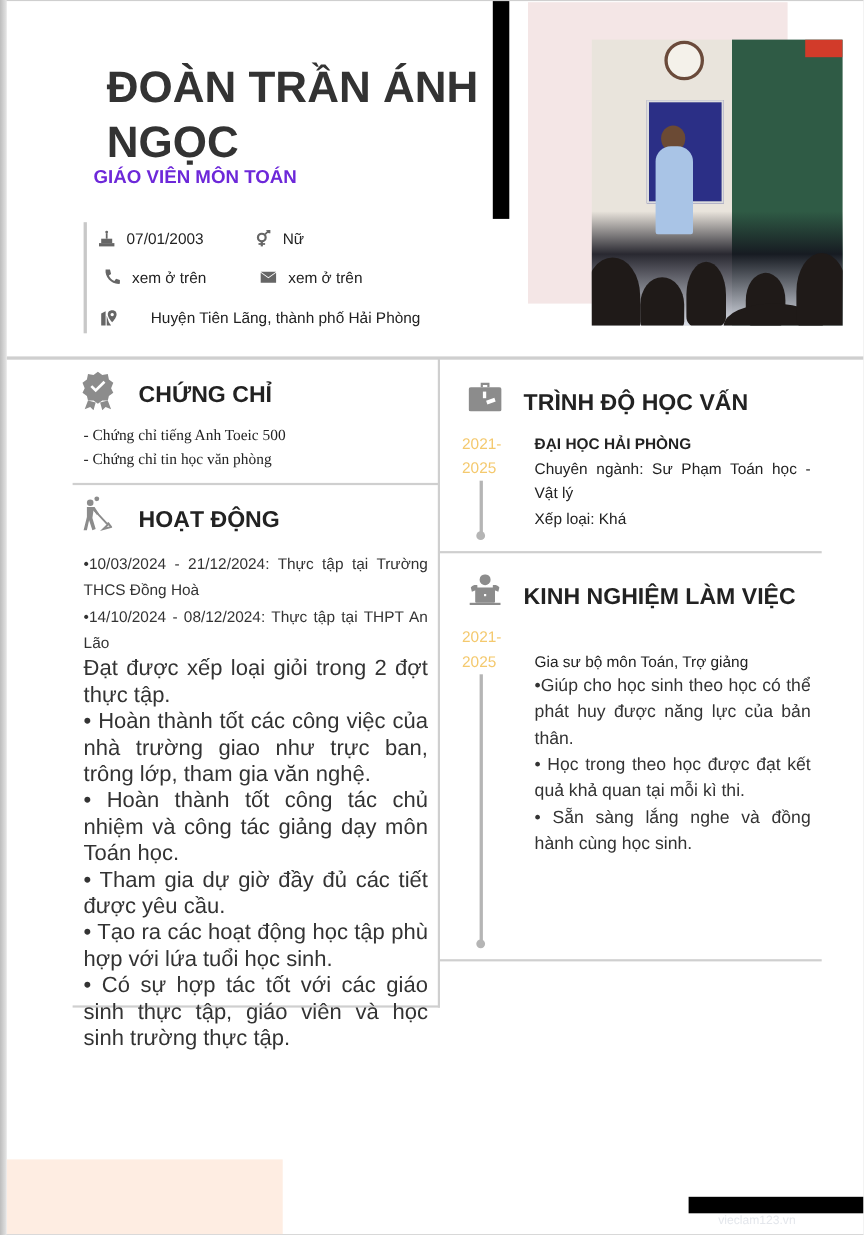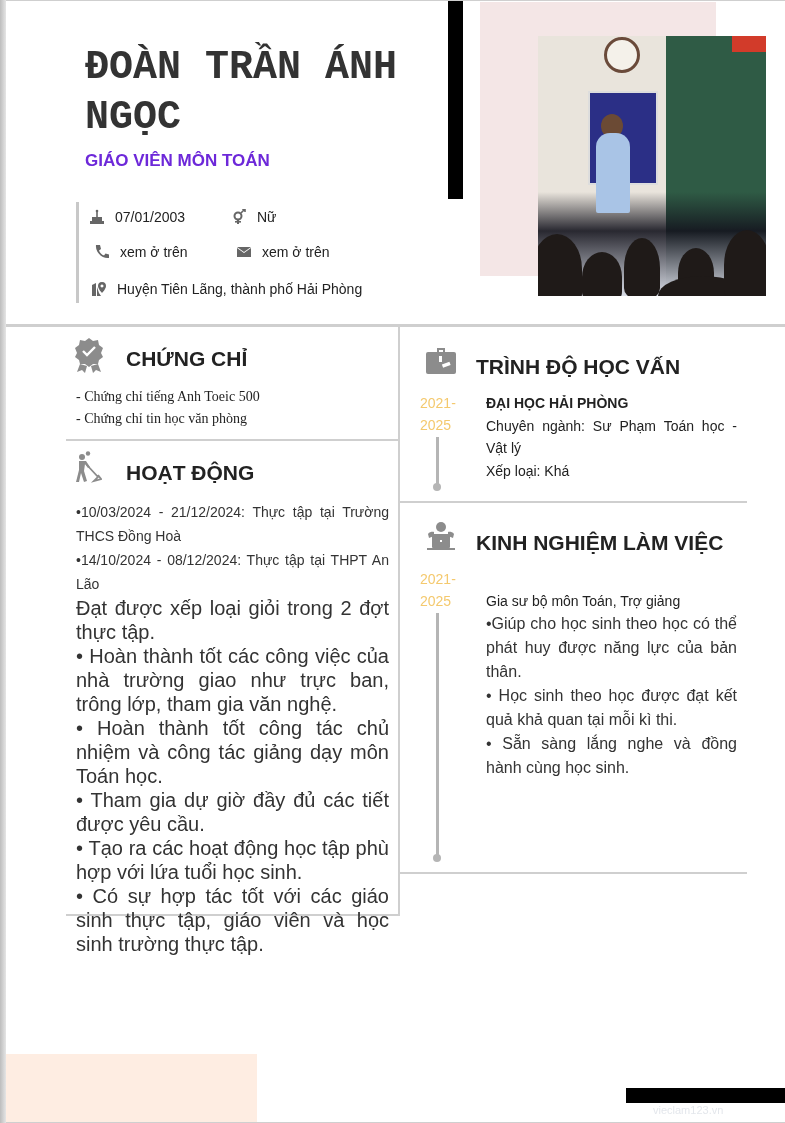--- a/index.html
+++ b/index.html
@@ -24,22 +24,22 @@
     overflow:hidden;
   }
   .photo .poster { position:absolute; left:50px; top:55px; width:66px; height:90px; background:#2b2f86; border:2px solid #ddd; }
   .photo .clock { position:absolute; left:66px; top:1px; width:30px; height:30px; border-radius:50%; background:#f4f1ea; border:3px solid #6a4a3a; }
   .photo .teacher { position:absolute; left:58px; top:97px; width:34px; height:80px; background:#a9c4e6; border-radius:14px 14px 2px 2px; }
   .photo .head { position:absolute; left:63px; top:78px; width:22px; height:24px; border-radius:50%; background:#6b4a34; }
   .photo .sign { position:absolute; right:0; top:0; width:34px; height:16px; background:#d23b2a; }
   .photo .students { position:absolute; left:0; top:180px; width:228px; height:80px; }
   .photo .stu { position:absolute; border-radius:50% 50% 10px 10px; background:#1f1a18; }
 
-  .name { position:absolute; left:79px; top:42px; width:360px; margin:0;
-    font-family:Liberation Mono, monospace; font-weight:bold; font-size:40px; line-height:50px; color:#333; }
+  .name { position:absolute; left:79px; top:42px; width:360px; margin:12px;
+    font-family:Liberation Sans, sans-serif; font-weight:bold; font-size:40px; line-height:50px; color:#333; }
   .job { position:absolute; left:79px; top:150px; font-size:17px; font-weight:bold; color:#6d28d9; }
 
   .contact { position:absolute; left:70px; top:201px; width:360px; height:101px; border-left:3px solid #c8c8c8; }
   .ci { position:absolute; display:flex; align-items:center; font-size:14px; color:#222; }
   .ci svg { width:16px; height:16px; margin-right:10px; fill:#666; }
 
   .hline { position:absolute; background:#cfcfcf; }
   .vline { position:absolute; background:#cfcfcf; }
 
   .sec-title { position:absolute; font-weight:bold; font-size:21px; color:#222; }
@@ -118,21 +118,21 @@
         </svg>
       <span>xem ở trên</span>
     </div>
     <div class="ci" style="left:157px;top:42px;">
       <svg viewBox="0 0 16 16">
           <path d="M1 4 L8 9 L15 4 L15 13 L1 13 Z"></path>
           <path d="M1 3 L15 3 L8 8 Z"></path>
         </svg>
       <span>xem ở trên</span>
     </div>
-    <div class="ci" style="left:12px;top:79px;">
+    <div class="ci" style="left:12px;top:79px;gap:20px;">
       <svg viewBox="0 0 16 16">
           <path d="M1 4 L5 2 L5 15 L1 15 Z"></path>
           <path d="M11 1 C8 1 7 3 7 5 C7 8 11 12 11 12 C11 12 15 8 15 5 C15 3 14 1 11 1 Z M11 3.5 A1.5 1.5 0 1 1 10.99 3.5 Z"></path>
           <path d="M6 6 L6 15 L10 15 L8 12 Z"></path>
         </svg>
       <span>Huyện Tiên Lãng, thành phố Hải Phòng</span>
     </div>
   </div>
 
   <div class="hline" style="left:0;top:323px;width:779px;height:3px;"></div>
@@ -202,20 +202,20 @@
   <div class="sec-title" style="left:470px;top:530px;">KINH NGHIỆM LÀM VIỆC</div>
   <div class="year" style="left:414px;top:567px;">
     <div>2021-</div>
     <div>2025</div>
   </div>
   <div class="tl-line" style="left:430px;top:612px;height:244px;"></div>
   <div class="tl-dot" style="left:427px;top:853px;"></div>
   <div class="exp">
     <div class="role">Gia sư bộ môn Toán, Trợ giảng</div>
     <div class="big">•Giúp cho học sinh theo học có thể phát huy được năng lực của bản thân.</div>
-    <div class="big">• Học sinh theo học được đạt kết quả khả quan tại mỗi kì thi.</div>
+    <div class="big">• Học trong theo học được đạt kết quả khả quan tại mỗi kì thi.</div>
     <div class="big">• Sẵn sàng lắng nghe và đồng hành cùng học sinh.</div>
   </div>
 
   <div class="peach"></div>
   <div class="foot-bar"></div>
   <div class="watermark">vieclam123.vn</div>
 </div>
 
 </body></html>

